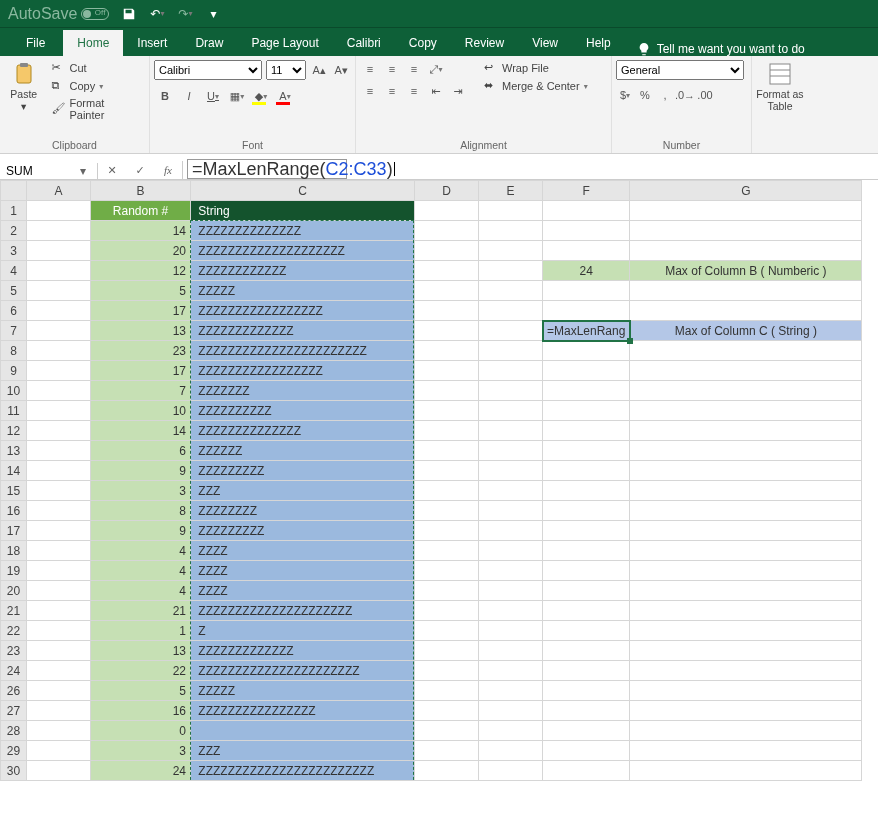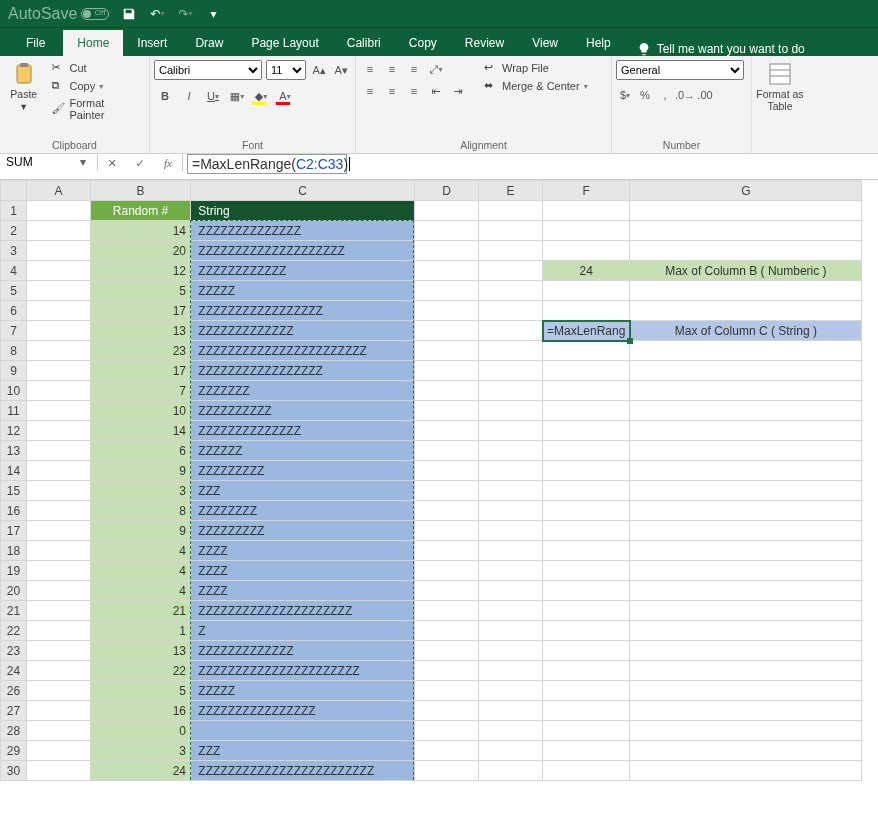--- a/index.html
+++ b/index.html
@@ -47,29 +47,29 @@
 
   .align-grid { display: flex; flex-direction: column; gap: 4px; }
   .align-row { display: flex; gap: 2px; }
   .align-row .mini { width: 20px; height: 18px; }
 
   .number-row { display: flex; gap: 2px; margin-top: 6px; }
 
   .drop::after { content: " ▾"; font-size: 8px; color: #777; }
 
   
-  .formula-bar { height: 26px; border-bottom: 1px solid #ccc; display: flex; align-items: flex-start; background: #fff; }
+  .formula-bar { height: 26px; border-bottom: 1px solid #ccc; display: flex; align-items: flex-end; background: #fff; }
   .namebox { width: 98px; border-right: 1px solid #ccc; display: flex; align-items: center; padding: 0 4px; }
   .namebox input { border: none; width: 72px; font-size: 12px; outline: none; }
   .namebox .drop-btn { width: 14px; text-align: center; color: #666; }
   .fb-btns { display: flex; align-items: center; border-right: 1px solid #ccc; }
   .fb-btns .mini { width: 28px; color: #666; }
   .fx { font-style: italic; font-family: serif; }
   .formula-input-wrap { flex: 1; display: flex; align-items: center; padding: 0 4px; position: relative; }
-  .formula-input { border: 1px solid #999; width: 160px; height: 20px; padding: 0 4px; font-size: 14px; display: flex; align-items: center; }
+  .formula-input { border: 1px solid #999; width: 160px; height: 20px; padding: 0 4px; font-size: 18px; display: flex; align-items: center; }
   .ref { color: #1d4ed8; }
 
   
   .grid { position: relative; overflow: hidden; }
   table.sheet { border-collapse: collapse; table-layout: fixed; }
   table.sheet th, table.sheet td { border: 1px solid #d6d6d6; height: 20px; font-size: 12px; overflow: hidden; white-space: nowrap; }
   table.sheet th { background: #e6e6e6; color: #444; font-weight: normal; text-align: center; }
   th.corner { background: #e6e6e6; width: 26px; }
   th.rowhdr { width: 26px; text-align: center; }
   table.sheet td { padding: 0 4px; }

